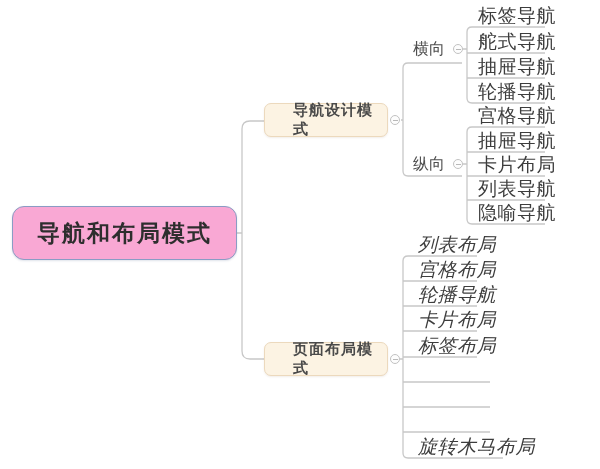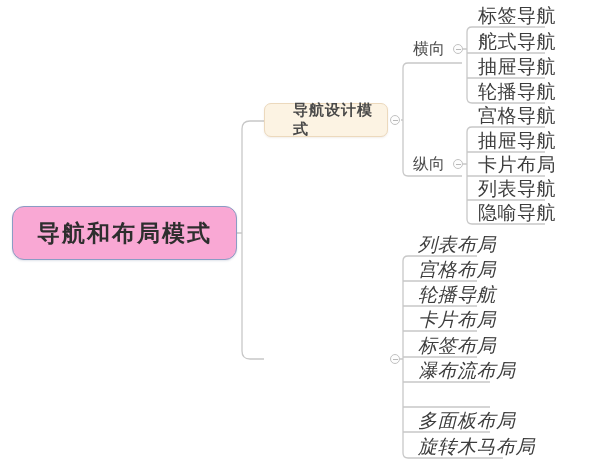--- a/index.html
+++ b/index.html
@@ -59,20 +59,21 @@
     <path d="M463 49 H467 M467 49 V32 Q467 27 472 27 H545 M467 49 V98 Q467 103 472 103 H545 M467 53 H545 M467 78 H545"></path>
 
     <path d="M463 164 H467 M467 164 V132 Q467 127 472 127 H545 M467 164 V219 Q467 224 472 224 H545 M467 152 H545 M467 176 H545 M467 200 H545"></path>
 
     <path d="M400 359 H403 M403 359 V261 Q403 256 408 256 H477 M403 359 V453 Q403 458 408 458 H503 M403 281 H477 M403 306 H477 M403 331 H477 M403 357 H477 M403 382 H490 M403 407 H490 M403 432 H490"></path>
   </svg>
 
   <div class="node root-node">导航和布局模式</div>
 
   <div class="node branch-node branch-top">导航设计模式</div>
+  <div class="node branch-node branch-bottom">页面布局模式</div>
 
   <div class="collapse-btn" style="left:390px;top:115px">
     <span class="minus"></span>
     </div>
   <div class="collapse-btn" style="left:390px;top:354px">
     <span class="minus"></span>
     </div>
   <div class="collapse-btn" style="left:453px;top:44px">
     <span class="minus"></span>
     </div>
@@ -92,17 +93,15 @@
   <div class="leaf leaf-top node" style="top:132px">抽屉导航</div>
   <div class="leaf leaf-top node" style="top:156px">卡片布局</div>
   <div class="leaf leaf-top node" style="top:180px">列表导航</div>
   <div class="leaf leaf-top node" style="top:204px">隐喻导航</div>
 
   <div class="leaf leaf-bottom node" style="top:236px">列表布局</div>
   <div class="leaf leaf-bottom node" style="top:261px">宫格布局</div>
   <div class="leaf leaf-bottom node" style="top:286px">轮播导航</div>
   <div class="leaf leaf-bottom node" style="top:311px">卡片布局</div>
   <div class="leaf leaf-bottom node" style="top:337px">标签布局</div>
-  <div class="leaf leaf-bottom node" style="top:362px">瀑布流布局</div>
-  <div class="leaf leaf-bottom node" style="top:412px">多面板布局</div>
   <div class="leaf leaf-bottom node" style="top:438px">旋转木马布局</div>
 
 </div>
 
 </body></html>

